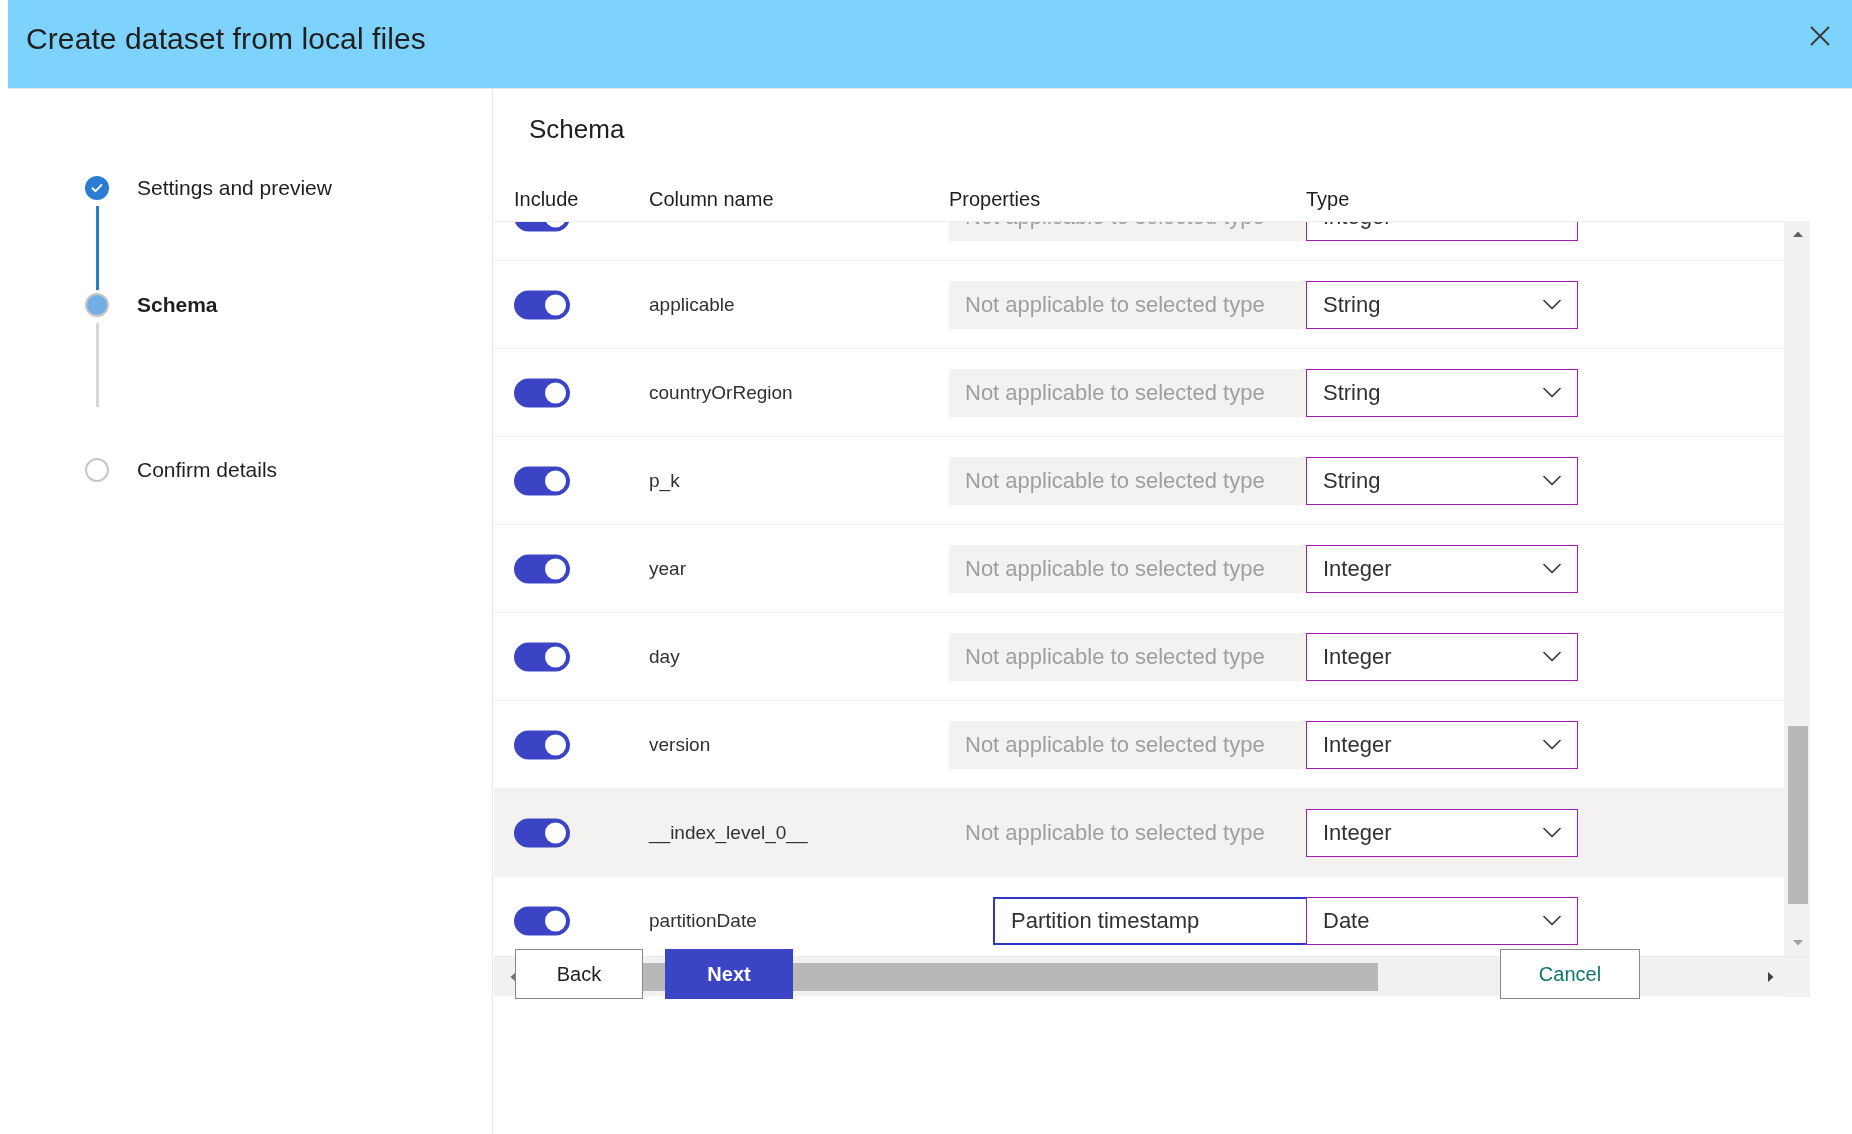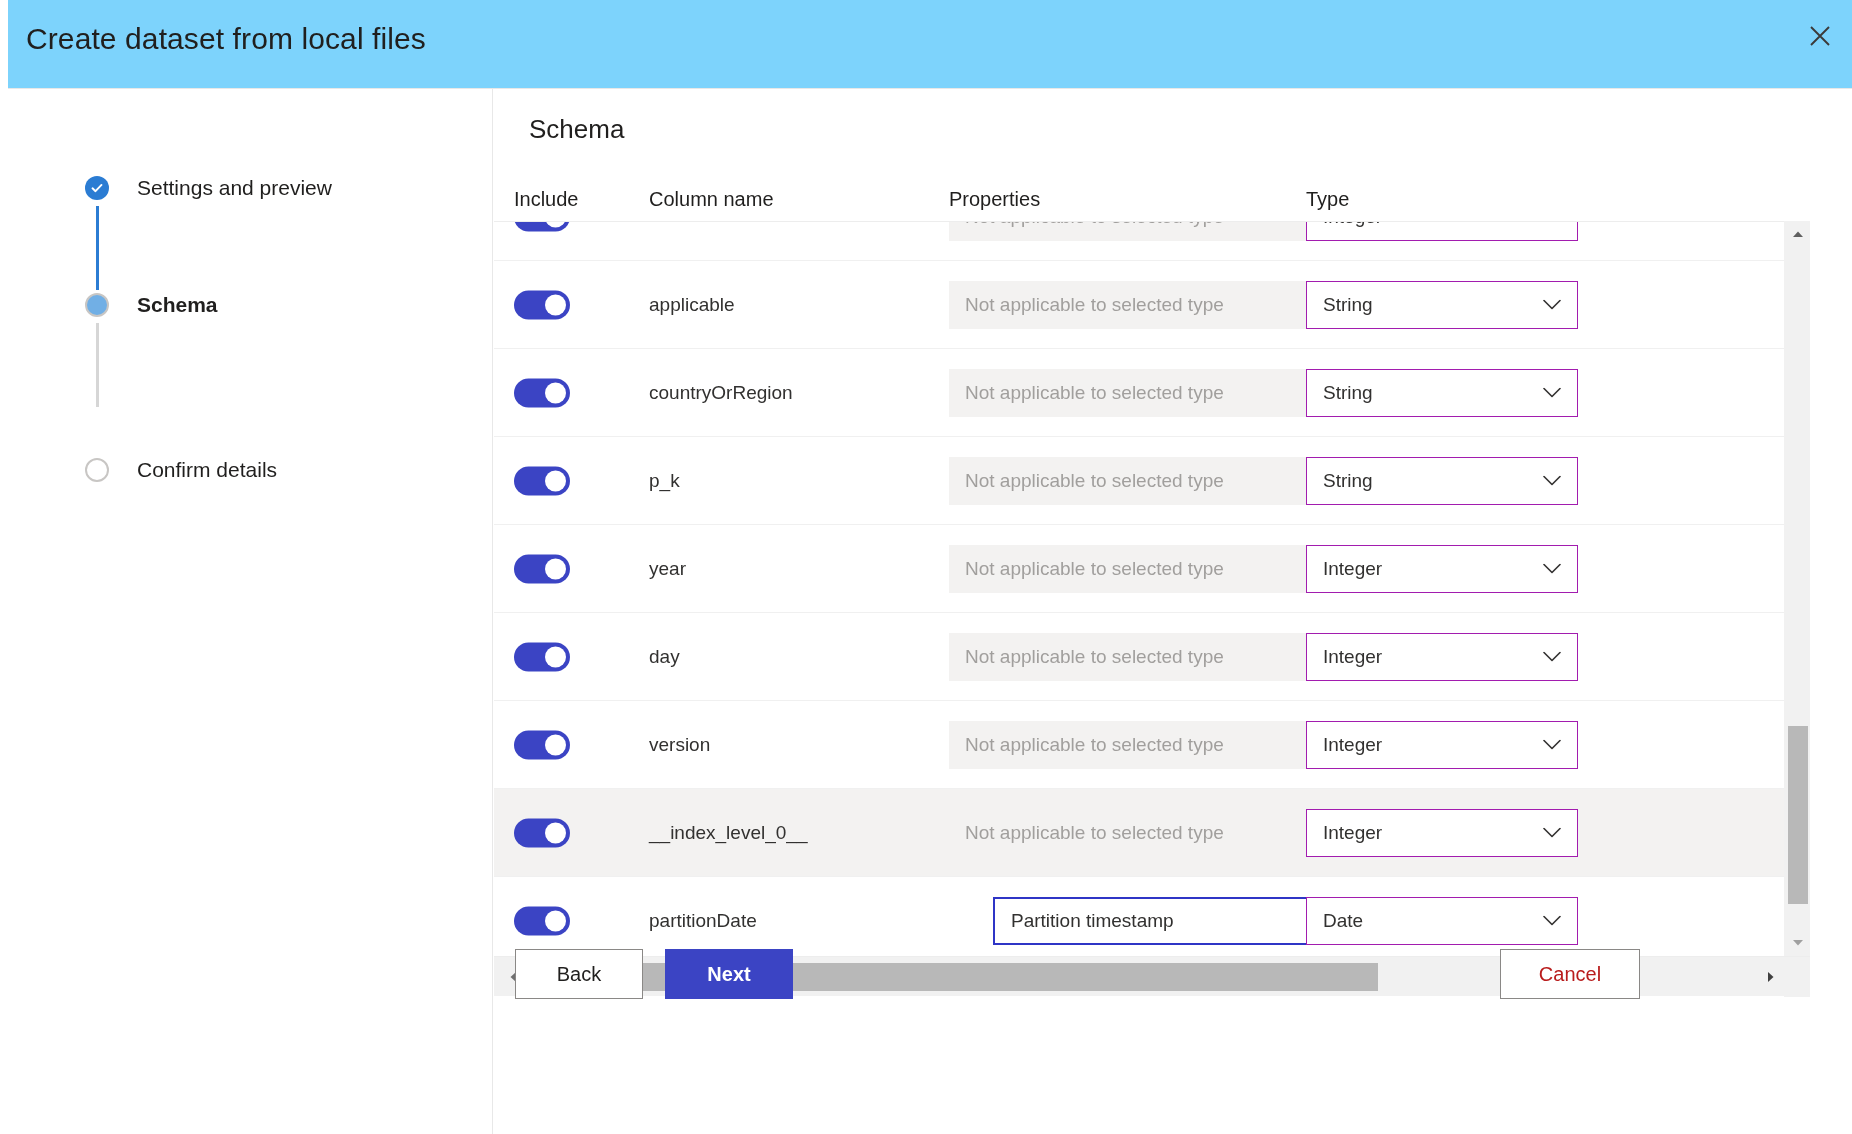--- a/index.html
+++ b/index.html
@@ -148,21 +148,21 @@
     width: 21px; height: 21px; border-radius: 50%;
     background: #fff;
   }
 
   
   .dd {
     position: relative;
     height: 48px;
     display: flex; align-items: center;
     padding: 0 42px 0 16px;
-    font-size: 19px;
+    font-size: 22px;
     cursor: pointer;
     white-space: nowrap;
   }
   .dd .chev {
     position: absolute; right: 16px; top: 50%;
     transform: translateY(-50%);
   }
   .dd-props {
     width: 392px;
     background: #f3f2f1;
@@ -252,21 +252,21 @@
     left: 21px; top: 15px; width: 128px;
     background: #fff; border: 1px solid #8a8886; color: #201f1e;
   }
   .btn-next {
     left: 171px; top: 15px; width: 128px;
     background: #3b44c4; border: 1px solid #3b44c4; color: #fff;
     font-weight: bold;
   }
   .btn-cancel {
     left: 1006px; top: 15px; width: 140px;
-    background: #fff; border: 1px solid #8a8886; color: #b91c1c;
+    background: #fff; border: 1px solid #8a8886; color: #0f766e;
   }
 </style>
 </head>
 <body>
 
 <div class="header">
   <div class="header-title">Create dataset from local files</div>
   <button class="close-btn" aria-label="Close">
     <svg width="26" height="26" viewBox="0 0 26 26">
       <path d="M4 4 L22 22 M22 4 L4 22" stroke="#3b3a39" stroke-width="1.9" fill="none"></path>

